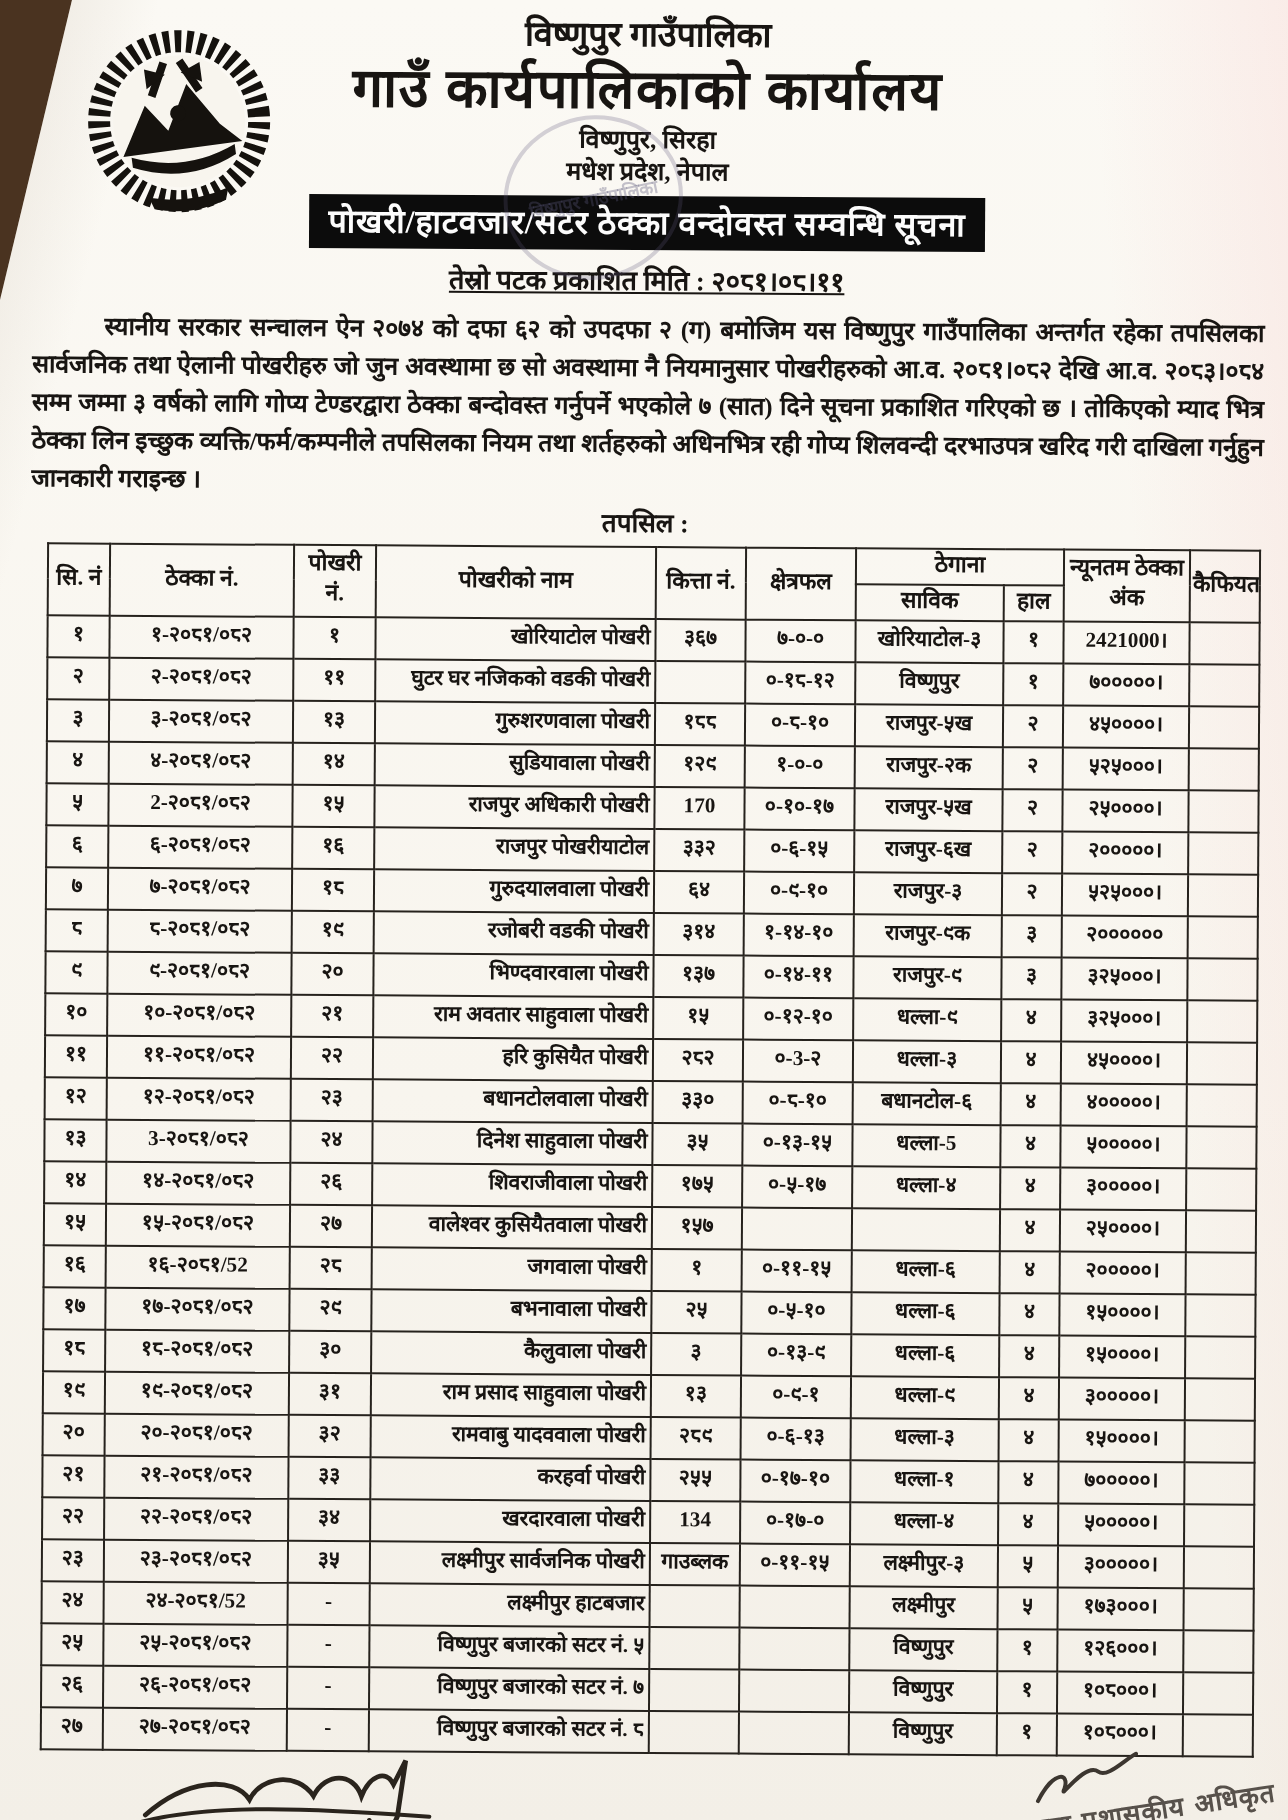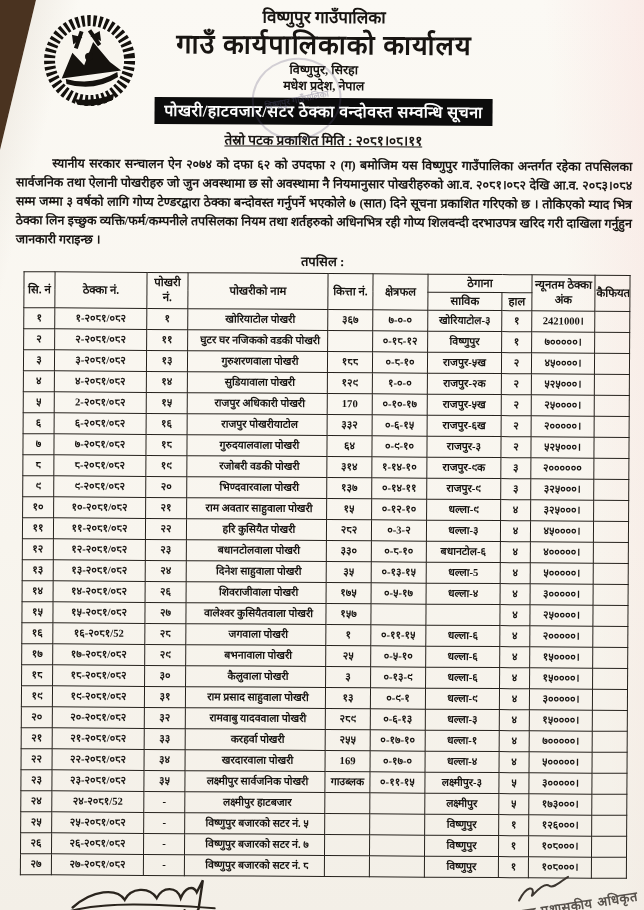--- a/index.html
+++ b/index.html
@@ -28,21 +28,21 @@
   .emblem{position:absolute;left:38px;top:14px;width:100px;height:100px;transform:rotate(-8deg);}
   
   .stamp{position:absolute;left:250px;top:58px;width:86px;height:78px;border:2px solid rgba(90,85,120,.25);
     border-radius:50%;transform:rotate(-12deg);display:flex;align-items:center;justify-content:center;
     font-size:9px;color:rgba(90,85,120,.35);text-align:center;font-weight:bold;pointer-events:none;}
   
   table.sched{border-collapse:collapse;margin:3px 0 0 23px;width:606px;table-layout:fixed;}
   table.sched th, table.sched td{border:1.4px solid #26221d;font-size:10.6px;font-weight:700;
     padding:1px 2px;text-align:center;vertical-align:middle;line-height:1.32;overflow:hidden;}
   table.sched th{font-size:11.4px;padding:1px 1px;}
-  table.sched td.col-name{text-align:center;padding-left:7px;}
+  table.sched td.col-name{text-align:right;padding-left:7px;}
   table.sched td{height:18px;}
   .footer{position:relative;height:56px;margin-top:2px;}
   .sig-left{position:absolute;left:68px;top:0px;}
   .sig-right{position:absolute;right:4px;top:-6px;transform:rotate(-9deg);text-align:right;}
   .sig-right-label{font-size:13px;font-weight:bold;color:#3c3630;font-family:"DejaVu Sans",sans-serif;
     opacity:.85;letter-spacing:.5px;}
 </style>
 </head>
 <body>
 
@@ -253,21 +253,21 @@
             <td class="col-name">बधानटोलवाला पोखरी</td>
             <td class="col-kitta_no">३३०</td>
             <td class="col-area">०-८-१०</td>
             <td class="col-sabik">बधानटोल-६</td>
             <td class="col-hal">४</td>
             <td class="col-min_amount">४०००००।</td>
             <td class="col-remarks"></td>
           </tr>
           <tr>
             <td class="col-sn">१३</td>
-            <td class="col-contract_no">१३-२०८१/०८२</td>
+            <td class="col-contract_no">3-२०८१/०८२</td>
             <td class="col-pokhari_no">२४</td>
             <td class="col-name">दिनेश साहुवाला पोखरी</td>
             <td class="col-kitta_no">३५</td>
             <td class="col-area">०-१३-१५</td>
             <td class="col-sabik">धल्ला-5</td>
             <td class="col-hal">४</td>
             <td class="col-min_amount">५०००००।</td>
             <td class="col-remarks"></td>
           </tr>
           <tr>
@@ -364,21 +364,21 @@
             <td class="col-sabik">धल्ला-१</td>
             <td class="col-hal">४</td>
             <td class="col-min_amount">७०००००।</td>
             <td class="col-remarks"></td>
           </tr>
           <tr>
             <td class="col-sn">२२</td>
             <td class="col-contract_no">२२-२०८१/०८२</td>
             <td class="col-pokhari_no">३४</td>
             <td class="col-name">खरदारवाला पोखरी</td>
-            <td class="col-kitta_no">169</td>
+            <td class="col-kitta_no">134</td>
             <td class="col-area">०-१७-०</td>
             <td class="col-sabik">धल्ला-४</td>
             <td class="col-hal">४</td>
             <td class="col-min_amount">५०००००।</td>
             <td class="col-remarks"></td>
           </tr>
           <tr>
             <td class="col-sn">२३</td>
             <td class="col-contract_no">२३-२०८१/०८२</td>
             <td class="col-pokhari_no">३५</td>

